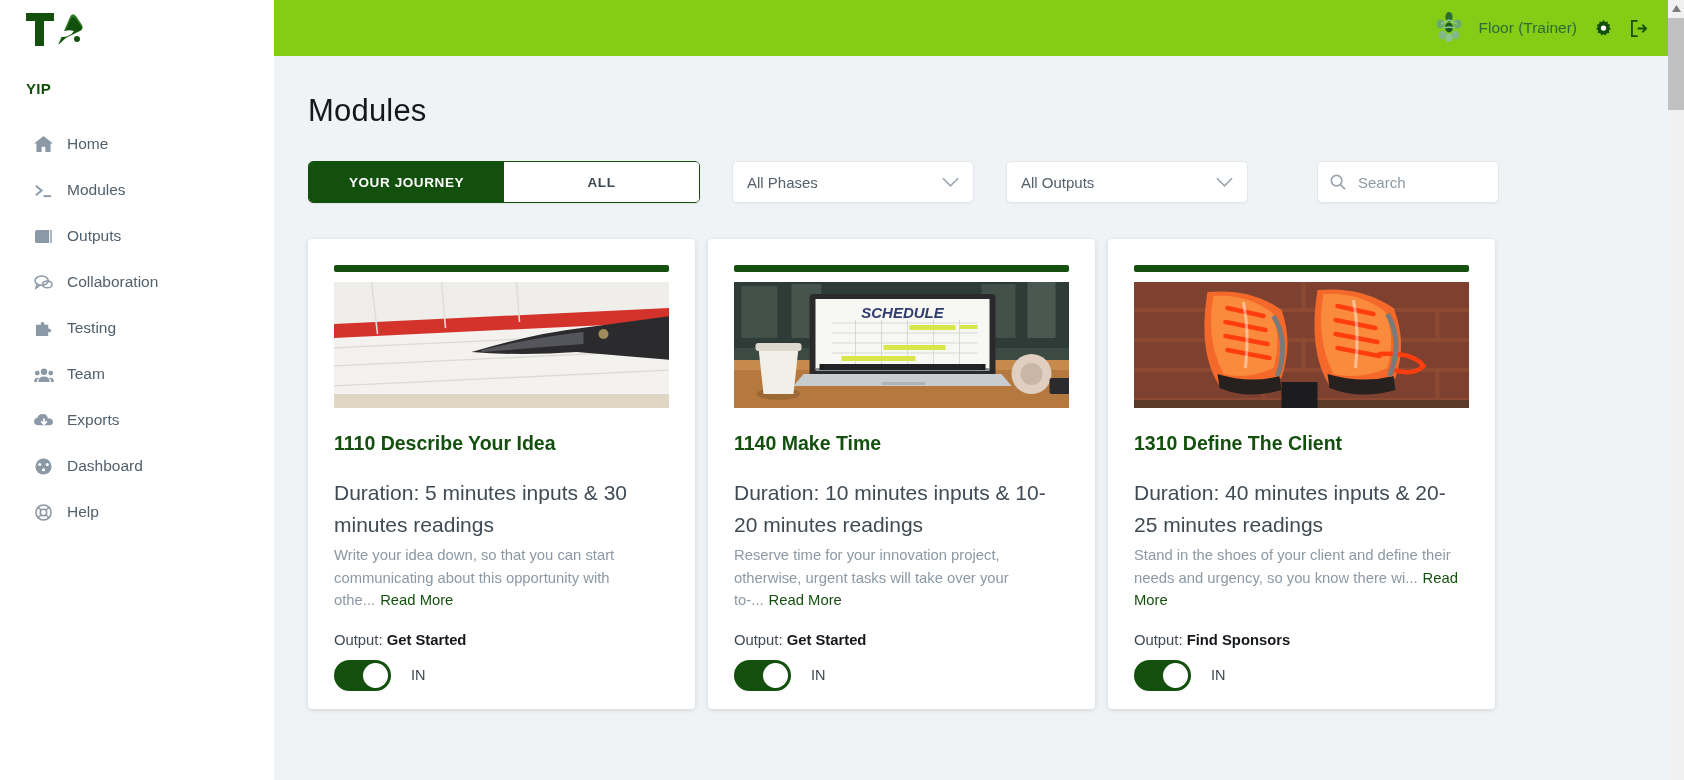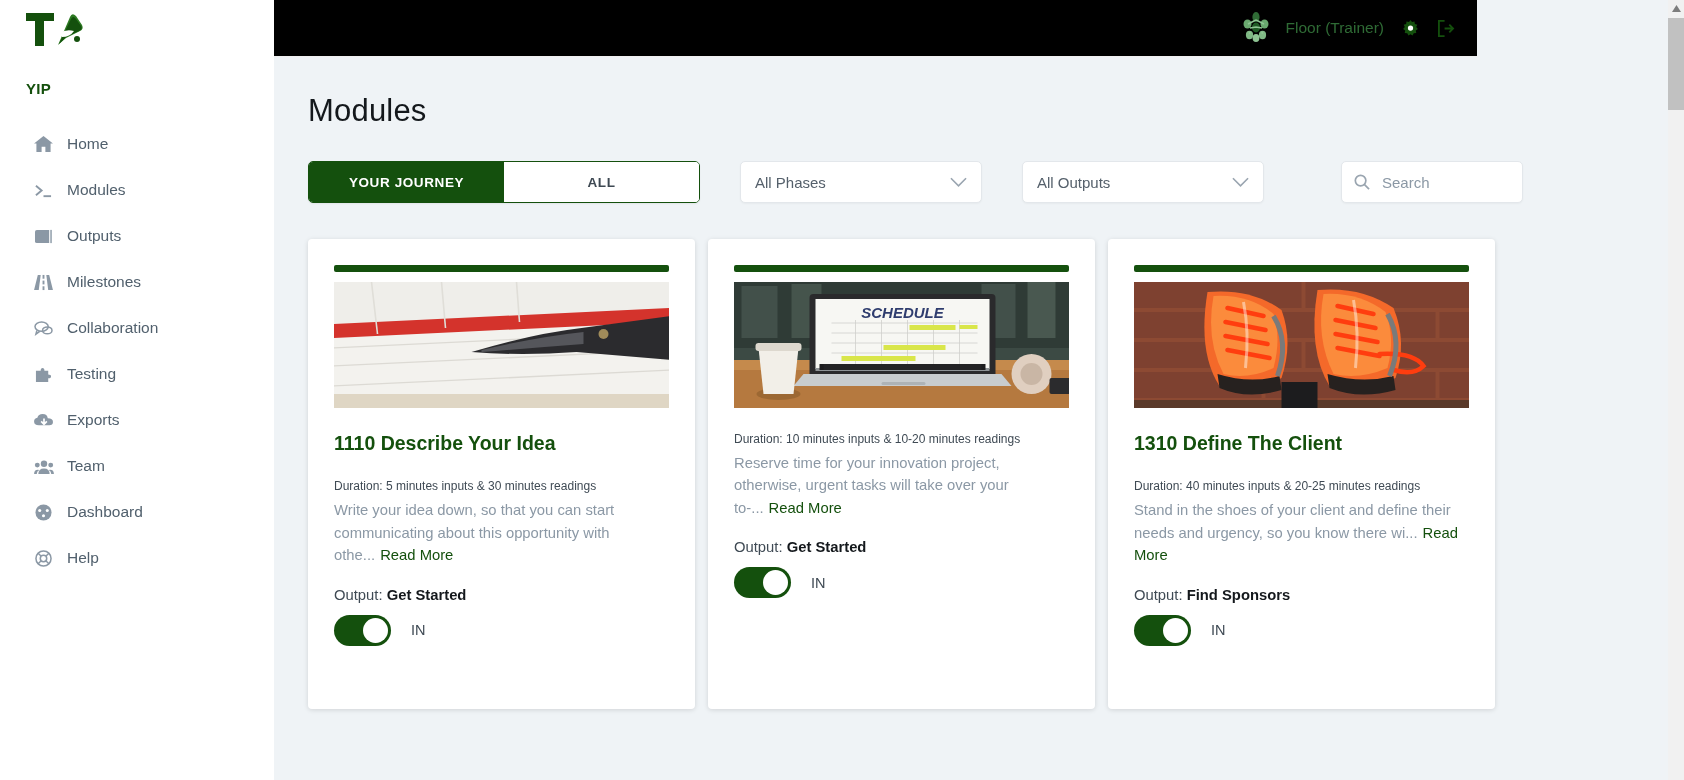--- a/index.html
+++ b/index.html
@@ -33,39 +33,39 @@
     justify-content: flex-start; color: #8b98a5;
   }
   .nav-label { font-size: 15.5px; color: #51606d; margin-left: 7px; }
 
   
   .main {
     flex: 1; height: 780px; background: #eff3f6;
     position: relative; overflow: hidden;
   }
   .topbar {
-    position: absolute; top: 0; left: -274px; width: 1477px; height: 57px;
-    background: #000000; display: flex; align-items: center;
-    justify-content: flex-end; padding-right: 22px; z-index: 4;
+    position: absolute; top: 0; left: -274px; width: 1684px; height: 57px;
+    background: #84cc16; display: flex; align-items: center;
+    justify-content: flex-end; padding-right: 36px; z-index: 4;
     border-bottom: 1px solid #f0f0f0;
   }
   .user-block { display: flex; align-items: center; gap: 12px; }
   .avatar { width: 36px; height: 36px; }
   .user-name { font-size: 15.5px; color: #2f6b35; }
   .top-icon { color: #14500d; cursor: pointer; display: flex; align-items: center; }
 
   .content { position: absolute; top: 57px; left: 0; right: 16px; bottom: 0; padding: 0 0 0 34px; }
   .page-title {
     font-size: 31px; color: #14181c; font-weight: normal;
     margin-top: 36px; margin-bottom: 0; letter-spacing: .2px;
   }
 
   
   .filter-row {
-    display: flex; align-items: center; margin-top: 32px; gap: 16px;
+    display: flex; align-items: center; margin-top: 32px; gap: 8px;
   }
   .segmented {
     display: flex; width: 392px; height: 42px; border-radius: 5px;
     overflow: hidden; border: 1px solid #14500d;
     box-shadow: 0 1px 2px rgba(0,0,0,.06);
   }
   .seg-btn {
     flex: 1; display: flex; align-items: center; justify-content: center;
     font-size: 13.5px; font-weight: bold; letter-spacing: .6px; cursor: pointer;
     background: #ffffff; color: #3d4852;
@@ -107,21 +107,21 @@
   .card-img {
     width: 100%; height: 126px; margin-top: 10px; overflow: hidden;
     background: #d9d9d9; position: relative;
   }
   .card-img svg { display: block; width: 100%; height: 100%; }
   .card-title {
     font-size: 19.5px; font-weight: bold; color: #14500d;
     margin-top: 24px; line-height: 1.2;
   }
   .card-duration {
-    font-size: 12px; color: #3f4a54; margin-top: 22px; line-height: 1.5;
+    font-size: 21px; color: #3f4a54; margin-top: 22px; line-height: 1.5;
   }
   .card-desc {
     font-size: 14.8px; color: #8b98a5; margin-top: 4px; line-height: 1.52;
   }
   .read-more { color: #14500d; cursor: pointer; margin-left: 5px; }
   .card-output {
     font-size: 14.8px; color: #3f4a54; margin-top: 20px;
   }
   .card-output b { color: #14181c; }
   .toggle-row { display: flex; align-items: center; margin-top: 12px; gap: 20px; }
@@ -192,75 +192,63 @@
       <div class="nav-item">
         <span class="nav-icon">
           <svg width="19" height="17" viewBox="0 0 20 18" fill="#8b98a5">
               <path d="M3 2 L16 2 L16 16 L3 16 Q1 16 1 14 L1 4 Q1 2 3 2 Z"></path>
               <rect x="17" y="2" width="2" height="14" fill="#a7b2bc"></rect>
             </svg>
         </span>
         <span class="nav-label">Outputs</span>
       </div>
 
-      <div class="nav-item">
-        <span class="nav-icon">
-          <svg width="19" height="17" viewBox="0 0 20 18" fill="#8b98a5">
-              <path d="M4 1 L7 1 L5 17 L0 17 Z"></path>
-              <path d="M16 1 L13 1 L15 17 L20 17 Z"></path>
-              <rect x="9" y="1" width="2" height="4"></rect>
-              <rect x="9" y="7" width="2" height="4"></rect>
-              <rect x="9" y="13" width="2" height="4"></rect>
-            </svg>
-        </span>
-        <span class="nav-label">Milestones</span>
-      </div>
 
       <div class="nav-item">
         <span class="nav-icon">
           <svg width="19" height="17" viewBox="0 0 20 18" fill="none" stroke="#8b98a5" stroke-width="1.6">
               <ellipse cx="8" cy="7" rx="7" ry="5"></ellipse>
               <path d="M3 11 L2 15 L6 12"></path>
               <ellipse cx="14" cy="11" rx="5" ry="3.6"></ellipse>
             </svg>
         </span>
         <span class="nav-label">Collaboration</span>
       </div>
 
       <div class="nav-item">
         <span class="nav-icon">
           <svg width="19" height="17" viewBox="0 0 20 18" fill="#8b98a5">
               <path d="M2 5 L7 5 Q7 2 9 2 Q11 2 11 5 L15 5 L15 9 Q18 9 18 11 Q18 13 15 13 L15 17 L2 17 Z"></path>
             </svg>
         </span>
         <span class="nav-label">Testing</span>
-      </div>
-
-      <div class="nav-item">
-        <span class="nav-icon">
-          <svg width="20" height="17" viewBox="0 0 21 18" fill="#8b98a5">
-              <path d="M5 14 Q0 14 0 10 Q0 6.5 3.5 6 Q4.5 2 9 2 Q14 2 14.5 6.5 Q20 6.5 20 10.5 Q20 14 16 14 Z"></path>
-              <path d="M10.5 7 L10.5 12 M7.5 10 L10.5 13 L13.5 10" stroke="#ffffff" stroke-width="1.8" fill="none"></path>
-            </svg>
-        </span>
-        <span class="nav-label">Exports</span>
       </div>
 
       <div class="nav-item">
         <span class="nav-icon">
           <svg width="20" height="17" viewBox="0 0 21 18" fill="#8b98a5">
               <circle cx="10.5" cy="6" r="3.4"></circle>
               <path d="M4.5 17 Q4.5 11 10.5 11 Q16.5 11 16.5 17 Z"></path>
               <circle cx="3.4" cy="7.5" r="2.6"></circle>
               <path d="M0 17 Q0 12.5 4 12.5 L5.5 12.8 Q3 14 2.8 17 Z"></path>
               <circle cx="17.6" cy="7.5" r="2.6"></circle>
               <path d="M21 17 Q21 12.5 17 12.5 L15.5 12.8 Q18 14 18.2 17 Z"></path>
             </svg>
         </span>
         <span class="nav-label">Team</span>
+      </div>
+
+      <div class="nav-item">
+        <span class="nav-icon">
+          <svg width="20" height="17" viewBox="0 0 21 18" fill="#8b98a5">
+              <path d="M5 14 Q0 14 0 10 Q0 6.5 3.5 6 Q4.5 2 9 2 Q14 2 14.5 6.5 Q20 6.5 20 10.5 Q20 14 16 14 Z"></path>
+              <path d="M10.5 7 L10.5 12 M7.5 10 L10.5 13 L13.5 10" stroke="#ffffff" stroke-width="1.8" fill="none"></path>
+            </svg>
+        </span>
+        <span class="nav-label">Exports</span>
       </div>
 
       <div class="nav-item">
         <span class="nav-icon">
           <svg width="19" height="17" viewBox="0 0 20 18" fill="#8b98a5">
               <circle cx="10" cy="9" r="8.5"></circle>
               <circle cx="6" cy="7" r="1.6" fill="#ffffff"></circle>
               <circle cx="14" cy="7" r="1.6" fill="#ffffff"></circle>
               <circle cx="10" cy="12.5" r="1.6" fill="#ffffff"></circle>
             </svg>
@@ -419,20 +407,21 @@
               <path d="M88 88 L254 88 L254 82 L88 82 Z" fill="#1d1d1f"></path>
               <rect x="92" y="82" width="158" height="6" fill="#232325"></rect>
               <ellipse cx="47" cy="112" rx="22" ry="6" fill="#9c6833"></ellipse>
               <path d="M27 66 L67 66 L62 112 L32 112 Z" fill="#f2efe8"></path>
               <rect x="24" y="61" width="46" height="8" rx="3" fill="#ddd8ce"></rect>
               <circle cx="300" cy="92" r="20" fill="#e0cfc0"></circle>
               <circle cx="300" cy="92" r="11" fill="#c9b6a5"></circle>
               <rect x="318" y="96" width="22" height="16" rx="2" fill="#2b2b2d"></rect>
             </svg>
           </div>
+          <h2 class="card-title">1140 Make Time</h2>
           <p class="card-duration">Duration: 10 minutes inputs &amp; 10-20 minutes readings</p>
           <p class="card-desc">
             <span>Reserve time for your innovation project, otherwise,  urgent tasks will take over your to-...</span><span class="read-more">Read More</span>
           </p>
           <p class="card-output">
             <span>Output:</span>
             <b>Get Started</b>
           </p>
           <div class="toggle-row">
             <span class="toggle">

